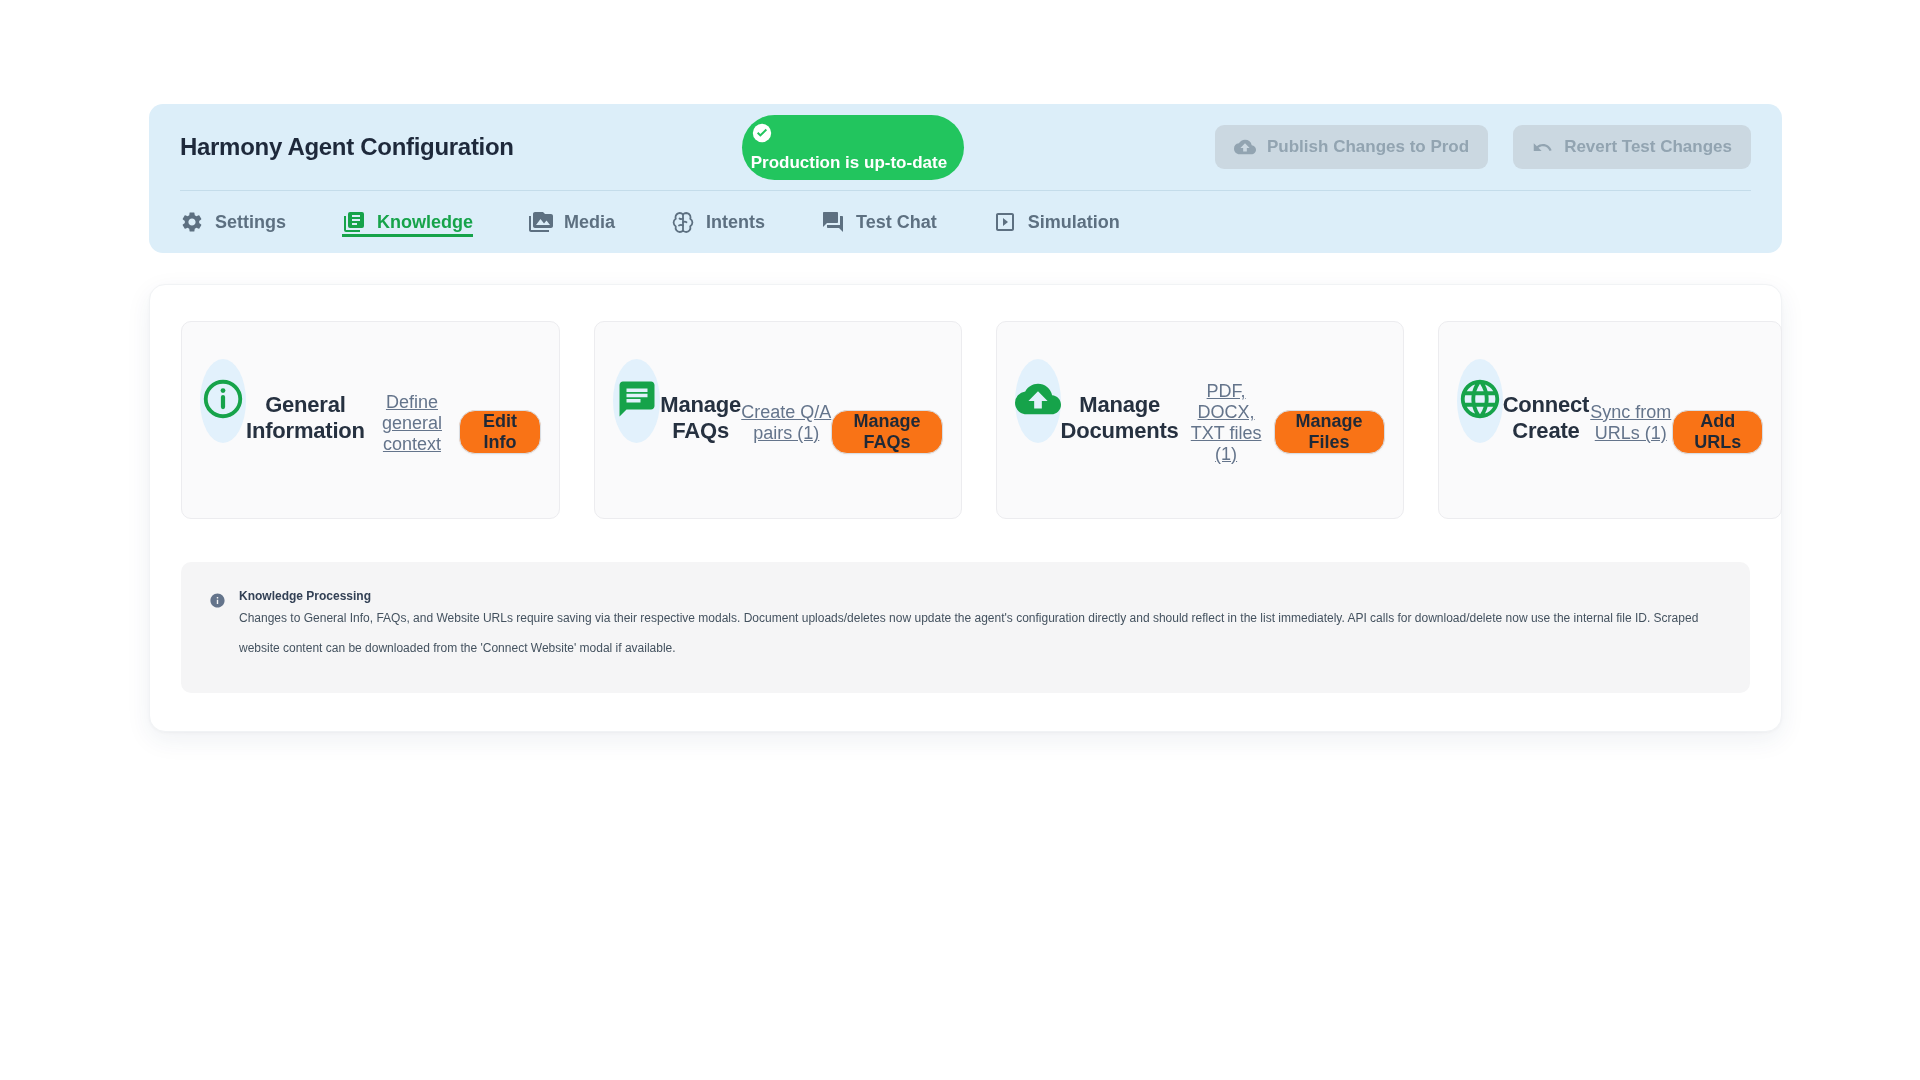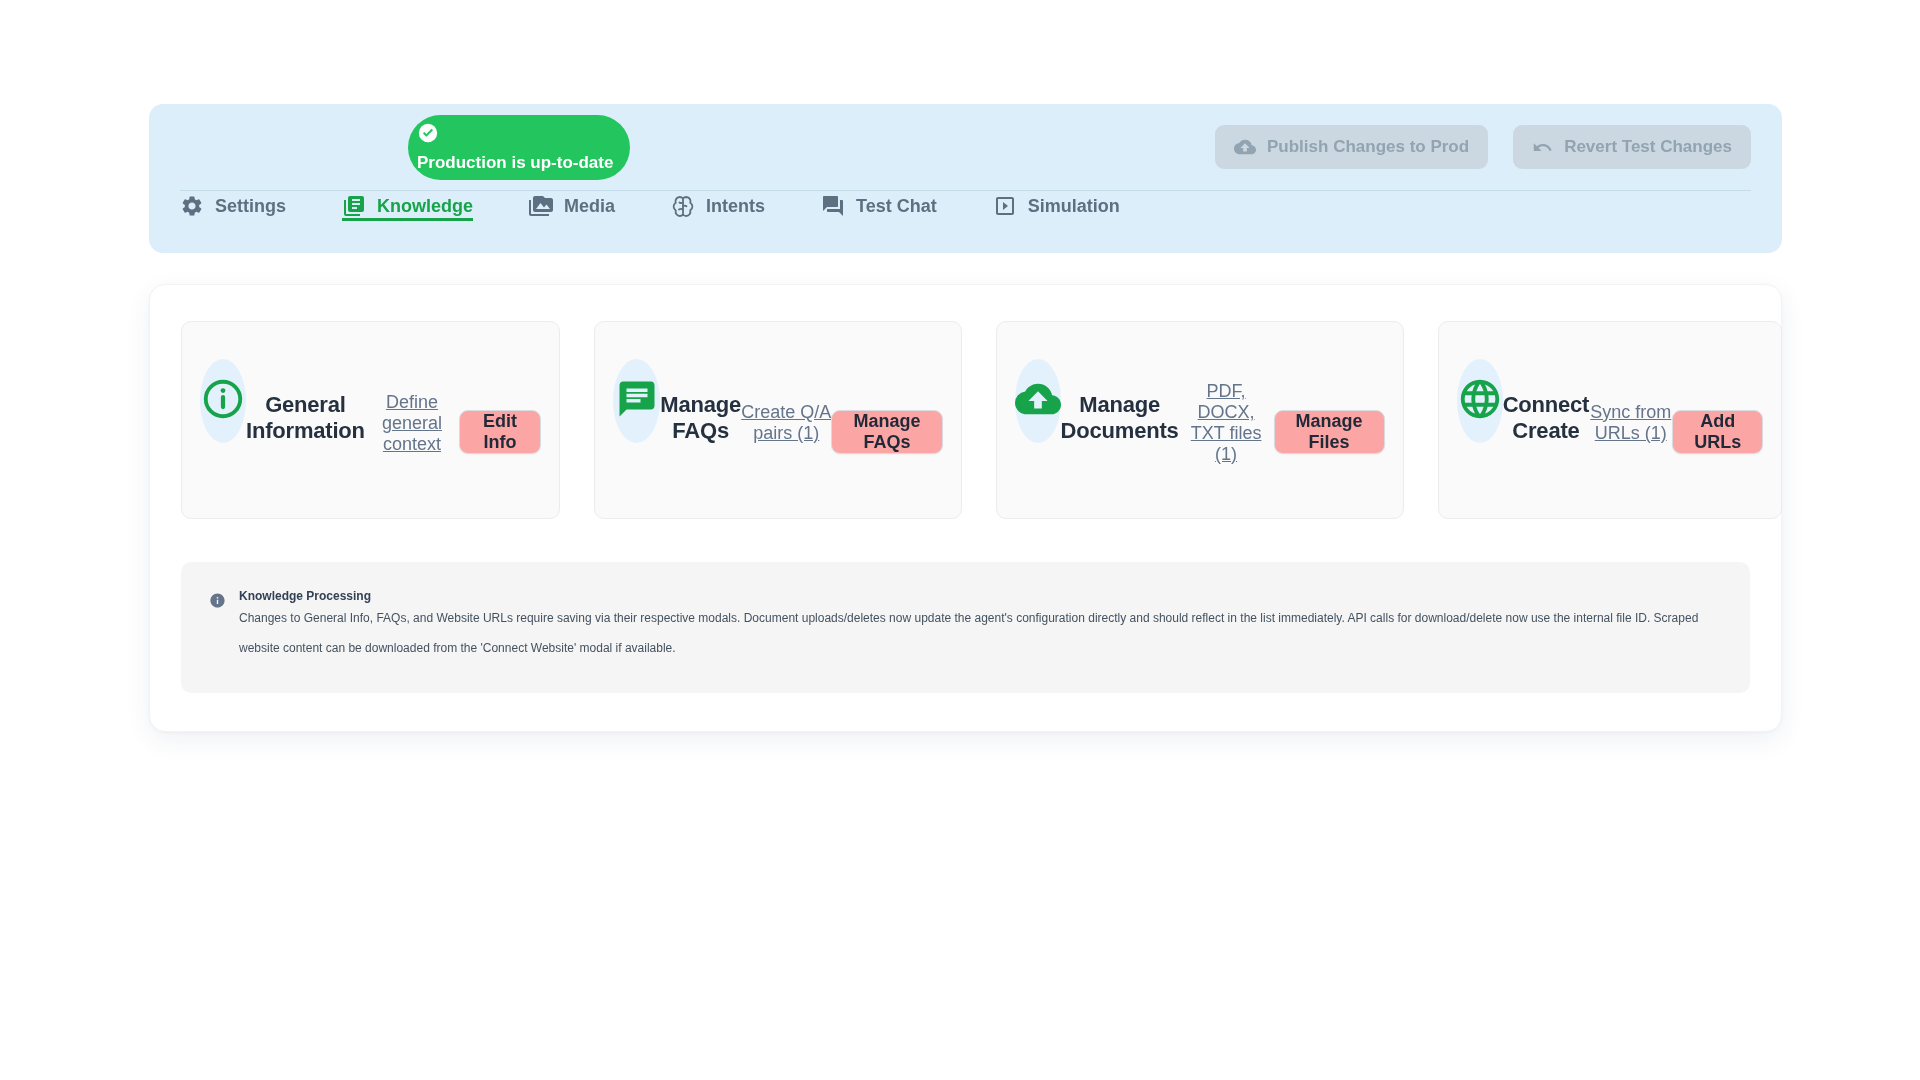--- a/index.html
+++ b/index.html
@@ -17,56 +17,57 @@
   .status-badge svg { display:block; }
   .header-actions { margin-left:auto; display:flex; gap:25px; }
   .hdr-btn { display:flex; align-items:center; gap:11px; background:#cbd8e1;
     color:#92a4b1; font-size:17px; font-weight:700; border:none;
     padding:11px 19px; border-radius:9px; cursor:not-allowed; white-space:nowrap;
     font-family:inherit; }
   .hdr-btn svg { display:block; flex:none; }
   .header-divider { border:none; border-top:1px solid #c4dcea; margin:0 31px; }
 
   
-  .tabs-row { display:flex; gap:56px; padding:0 31px; height:62px; align-items:flex-start; }
+  .tabs-row { display:flex; gap:56px; padding:0 31px; height:62px; align-items:center; }
   .tab { display:flex; align-items:center; gap:11px; font-size:18px; font-weight:600;
     color:#5d7081; cursor:pointer; border-bottom:3px solid transparent; padding-top:3px; }
   .tab svg { display:block; flex:none; }
   .tab.active { color:#16a34a; border-bottom-color:#16a34a; }
 
   
   .content-panel { width:1633px; margin:31px 0 0 149px; background:#fff;
     border:1px solid #f1f3f5; border-radius:16px; padding:36px 31px 38px;
     box-shadow:0 8px 26px rgba(30,60,100,0.07), 0 1px 3px rgba(0,0,0,0.03); }
   .cards-row { display:grid; grid-template-columns:repeat(4,1fr); gap:34px; }
   .card { background:#fafafb; border:1px solid #ececef; border-radius:10px;
     padding:37px 18px 42px; display:flex; flex-direction:row; align-items:center;
     text-align:center; }
   .icon-circle { width:84px; height:84px; border-radius:50%; background:#e2f1fc;
     display:flex; align-items:center; justify-content:center; margin-bottom:33px; }
   .card-title { font-size:22px; font-weight:700; color:#263140; letter-spacing:-0.2px; }
   .card-subtitle { margin-top:11px; font-size:18px; color:#64748b;text-decoration:underline; }
-  .card-btn { margin-top:29px; background:#fca5a5; border:1px solid #d9dde2;
-    border-radius:9px; padding:0 21px; font-size:18px; font-weight:700;
+  .card-btn { margin-top:29px; background:#f97316; border:1px solid #d9dde2;
+    border-radius:16px; padding:0 21px; font-size:18px; font-weight:700;
     color:#1f2937; cursor:pointer; box-shadow:0 1px 2px rgba(0,0,0,0.04);
     font-family:inherit; }
 
   
   .info-panel { margin-top:43px; background:#f5f5f6; border-radius:10px;
     padding:27px 40px 30px 28px; display:flex; gap:13px; }
   .info-icon-col { padding-top:3px; flex:none; }
   .info-heading { font-size:12px; font-weight:700; color:#334155; }
   .info-body { font-size:12px; line-height:30px; color:#44525f;
     max-width:1490px; }
 </style>
 </head>
 <body>
 
 <div class="header-panel">
   <div class="header-top">
+    <div class="page-title">Harmony Agent Configuration</div>
 
     <div class="status-badge">
       <span>
         <svg width="22" height="22" viewBox="0 0 24 24">
           <circle cx="12" cy="12" r="10" fill="#ffffff"></circle>
           <path d="M10.2 16.2l-3.7-3.7 1.5-1.5 2.2 2.2 5.8-5.8 1.5 1.5z" fill="#22c55e"></path>
         </svg>
       </span>
       <span>Production is up-to-date</span>
     </div>

